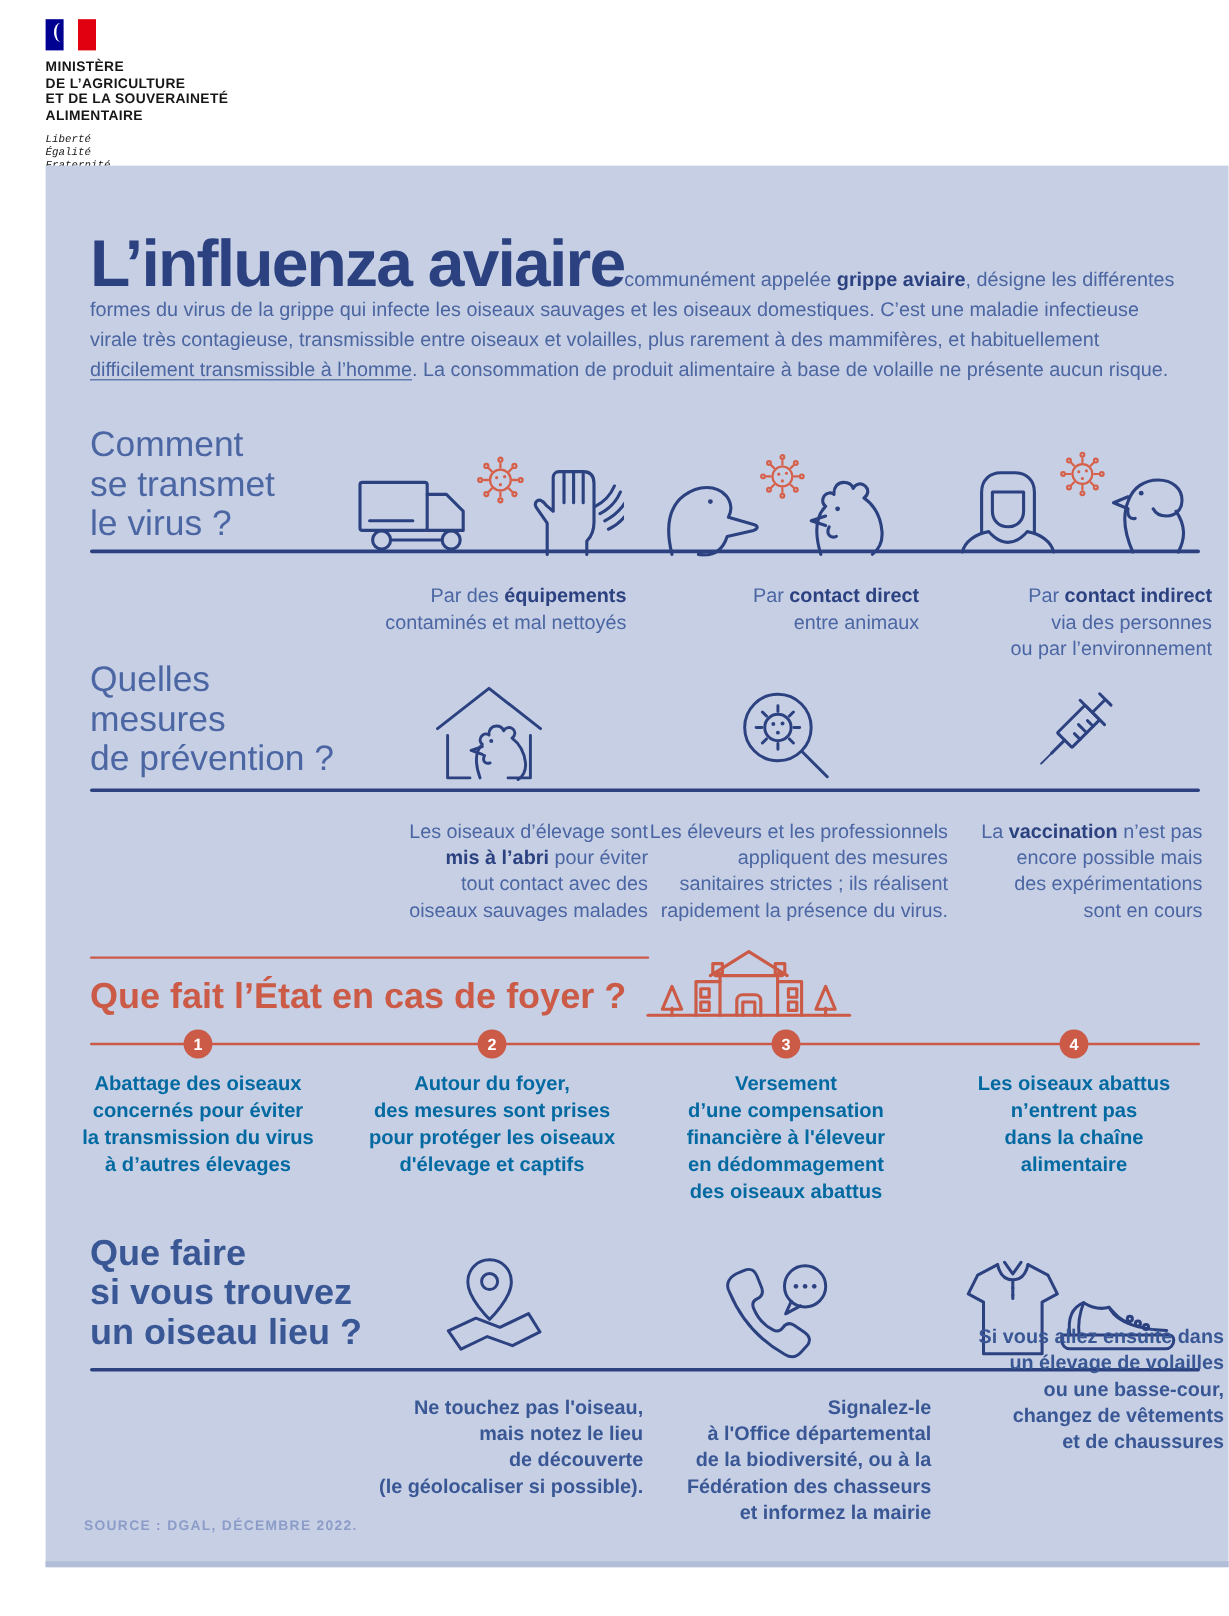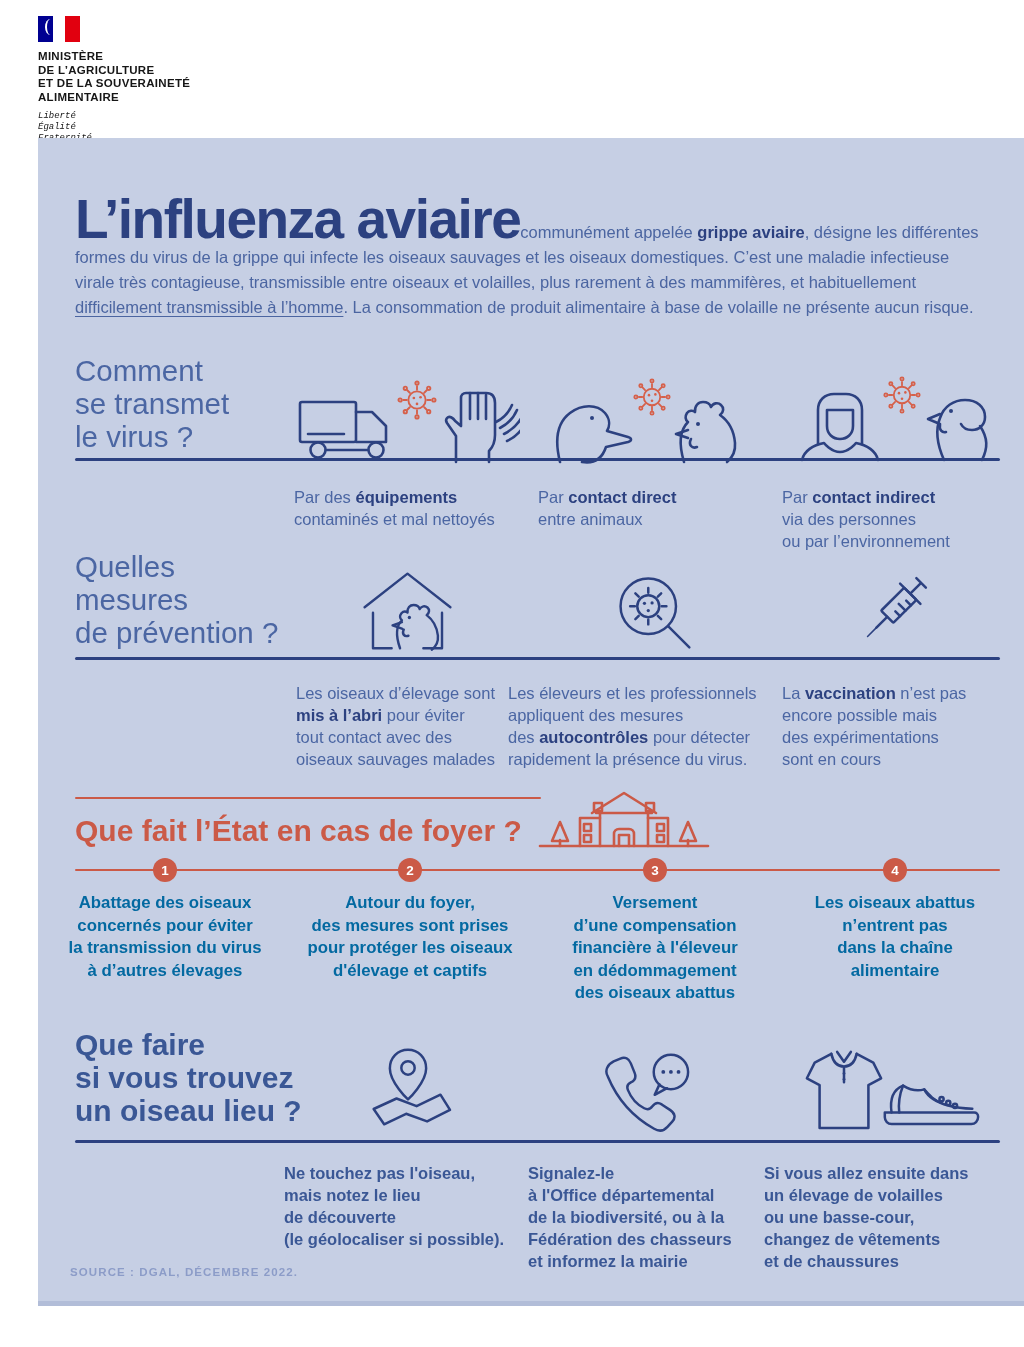--- a/index.html
+++ b/index.html
@@ -34,21 +34,21 @@
   .h1{font-size:29.5px;line-height:33px;font-weight:400;color:#4b66a3}
   .h1 .ln{display:block}
   .h1.bold{font-weight:700;color:#3a5795;font-size:30px}
   .h-or{font-size:30px;line-height:34px;font-weight:700;color:#cb5a47;white-space:nowrap}
 
   
   .rule{position:absolute;height:2.6px;background:#2c4180;border-radius:2px}
   .rule.or{background:#cb5a47;height:2.4px}
 
   
-  .cap{position:absolute;text-align:left;font-size:16.5px;line-height:22px;color:#4b66a3}
+  .cap{position:absolute;text-align:right;font-size:16.5px;line-height:22px;color:#4b66a3}
   .cap .ln{display:block}
   .cap b{color:#2c4180}
   .cap.bold{font-weight:700;color:#3a5795}
   .step{position:absolute;text-align:center;font-size:16.8px;line-height:22.5px;font-weight:700;color:#0369a1}
   .step .ln{display:block}
   .dot{position:absolute;width:24px;height:24px;border-radius:50%;background:#cb5a47;color:#fff;
        font-size:13.5px;font-weight:700;display:flex;align-items:center;justify-content:center}
 
   
   .icon{color:#2c4180;display:inline-block}
@@ -250,21 +250,21 @@
 
       <div class="cap abs" style="left:258px;top:544px;width:244px">
         <span class="ln"><span>Les oiseaux d’élevage sont</span><b></b><span></span></span>
         <span class="ln"><span></span><b>mis à l’abri</b><span> pour éviter</span></span>
         <span class="ln"><span>tout contact avec des</span><b></b><span></span></span>
         <span class="ln"><span>oiseaux sauvages malades</span><b></b><span></span></span>
       </div>
       <div class="cap abs" style="left:470px;top:544px;width:282px">
         <span class="ln"><span>Les éleveurs et les professionnels</span><b></b><span></span></span>
         <span class="ln"><span>appliquent des mesures</span><b></b><span></span></span>
-        <span class="ln"><span>des </span><b>autocontrôles</b><span> pour détecter</span></span>
+        <span class="ln"><span>sanitaires strictes ; ils réalisent</span><b></b><span></span></span>
         <span class="ln"><span>rapidement la présence du virus.</span><b></b><span></span></span>
       </div>
       <div class="cap abs" style="left:744px;top:544px;width:220px">
         <span class="ln"><span>La </span><b>vaccination</b><span> n’est pas</span></span>
         <span class="ln"><span>encore possible mais</span><b></b><span></span></span>
         <span class="ln"><span>des expérimentations</span><b></b><span></span></span>
         <span class="ln"><span>sont en cours</span><b></b><span></span></span>
       </div>
     </div>
 
@@ -387,21 +387,21 @@
         <span class="ln">de découverte</span>
           <span class="ln">(le géolocaliser si possible).</span>
       </div>
       <div class="cap bold" style="left:490px;top:1024px;width:248px">
         <span class="ln">Signalez-le</span>
           <span class="ln">à l'Office départemental</span>
         <span class="ln">de la biodiversité, ou à la</span>
           <span class="ln">Fédération des chasseurs</span>
         <span class="ln">et informez la mairie</span>
       </div>
-      <div class="cap bold" style="left:726px;top:1024px;width:256px">
+      <div class="cap bold" style="left:726px;top:965px;width:256px">
         <span class="ln">Si vous allez ensuite dans</span>
           <span class="ln">un élevage de volailles</span>
         <span class="ln">ou une basse-cour,</span>
           <span class="ln">changez de vêtements</span>
         <span class="ln">et de chaussures</span>
       </div>
     </div>
 
     <div class="src">SOURCE : DGAL, DÉCEMBRE 2022.</div>
   </div>

